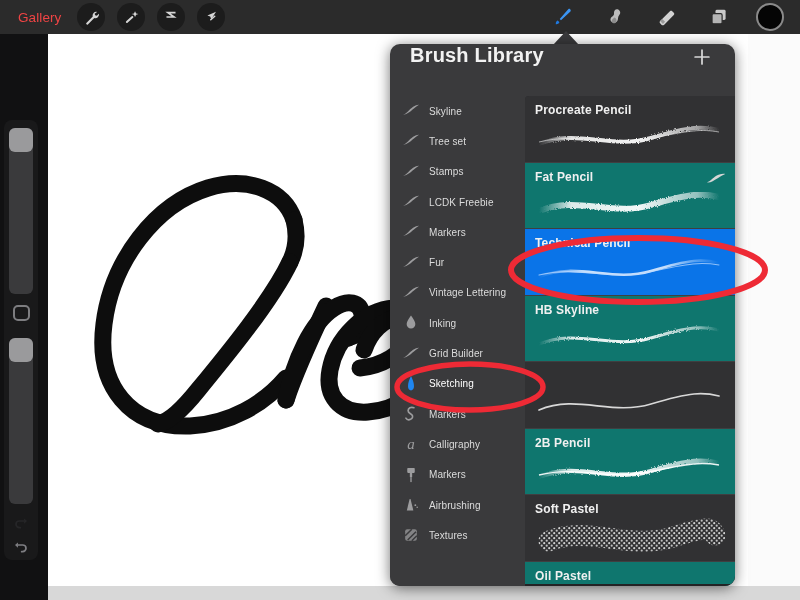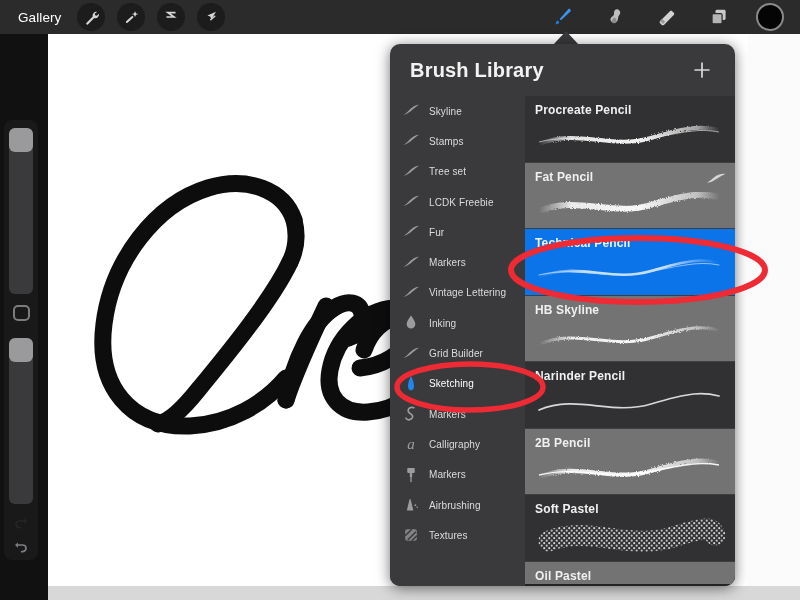--- a/index.html
+++ b/index.html
@@ -13,21 +13,21 @@
 
   
   #topbar{
     position:absolute; left:0; top:0; width:800px; height:34px;
     background:#2b2b2b;
     display:flex; align-items:center;
     z-index:30;
   }
   #topbar-left{ display:flex; align-items:center; padding-left:14px; gap:12px; }
   #gallery-btn{
-    color:#ffffff; font-size:13.5px; letter-spacing:.1px;
+    color:#ef4444; font-size:13.5px; letter-spacing:.1px;
     padding:2px 4px; cursor:pointer; white-space:nowrap;
   }
   .tool-circle{
     width:28px; height:28px; border-radius:50%;
     background:#1c1c1c;
     display:flex; align-items:center; justify-content:center;
     cursor:pointer; flex:0 0 auto;
   }
   .tool-circle svg{ display:block; }
 
@@ -102,21 +102,21 @@
   }
   #brush-panel{
     position:absolute; left:390px; top:44px;
     width:345px; height:542px;
     background:#3a3a3c;
     border-radius:10px 10px 10px 10px;
     overflow:hidden; z-index:40;
     box-shadow:0 2px 14px rgba(0,0,0,.55);
   }
   #panel-header{
-    height:52px; display:flex; align-items:center;
+    height:52px; display:flex; align-items:flex-start;
     padding:0 20px 0 20px;
   }
   #panel-title{
     color:#f2f2f2; font-size:20px; font-weight:bold;
     letter-spacing:.2px;
   }
   #add-brush-btn{
     margin-left:auto; width:26px; height:26px; cursor:pointer;
     display:flex; align-items:center; justify-content:center;
   }
@@ -149,21 +149,21 @@
     width:210px; height:490px; background:#2b2b2d;
     border-radius:4px 0 0 0; overflow:hidden;
     flex:0 0 210px; position:relative;
   }
   .brush-row{
     position:relative; height:66.5px;
     border-bottom:1px solid #3f3f41;
     padding:7px 10px 0 10px; cursor:pointer;
     background:#313133;
   }
-  .brush-row.alt{ background:#737373; }
+  .brush-row.alt{ background:#0f766e; }
   .brush-row.selected{ background:#0a74e8; }
   .brush-name{
     color:#f0f0f0; font-size:12px; font-weight:bold;
     letter-spacing:.15px; position:relative; z-index:2;
   }
   .brush-stroke{
     position:absolute; left:8px; top:22px;
     width:192px; height:40px; z-index:1;
   }
   .recent-mark{
@@ -350,53 +350,53 @@
             </svg>
           </span>
           <span class="cat-label">Skyline</span>
         </div>
         <div class="cat-item">
           <span class="cat-icon">
             <svg width="20" height="20" viewBox="0 0 24 24">
               <path d="M2.5 16.5c4.5-1 7-6 12-9.5 3-2 6-3 7-2.5-1.5 1-3.5 2.5-6 4.5-4.5 3.5-7.5 7-13 7.5z" fill="#9c9c9e"></path>
             </svg>
           </span>
+          <span class="cat-label">Tree set</span>
+        </div>
+        <div class="cat-item">
+          <span class="cat-icon">
+            <svg width="20" height="20" viewBox="0 0 24 24">
+              <path d="M2.5 16.5c4.5-1 7-6 12-9.5 3-2 6-3 7-2.5-1.5 1-3.5 2.5-6 4.5-4.5 3.5-7.5 7-13 7.5z" fill="#9c9c9e"></path>
+            </svg>
+          </span>
           <span class="cat-label">Stamps</span>
         </div>
         <div class="cat-item">
           <span class="cat-icon">
             <svg width="20" height="20" viewBox="0 0 24 24">
               <path d="M2.5 16.5c4.5-1 7-6 12-9.5 3-2 6-3 7-2.5-1.5 1-3.5 2.5-6 4.5-4.5 3.5-7.5 7-13 7.5z" fill="#9c9c9e"></path>
             </svg>
           </span>
-          <span class="cat-label">Tree set</span>
-        </div>
-        <div class="cat-item">
-          <span class="cat-icon">
-            <svg width="20" height="20" viewBox="0 0 24 24">
-              <path d="M2.5 16.5c4.5-1 7-6 12-9.5 3-2 6-3 7-2.5-1.5 1-3.5 2.5-6 4.5-4.5 3.5-7.5 7-13 7.5z" fill="#9c9c9e"></path>
-            </svg>
-          </span>
           <span class="cat-label">LCDK Freebie</span>
         </div>
         <div class="cat-item">
           <span class="cat-icon">
             <svg width="20" height="20" viewBox="0 0 24 24">
               <path d="M2.5 16.5c4.5-1 7-6 12-9.5 3-2 6-3 7-2.5-1.5 1-3.5 2.5-6 4.5-4.5 3.5-7.5 7-13 7.5z" fill="#9c9c9e"></path>
             </svg>
           </span>
+          <span class="cat-label">Markers</span>
+        </div>
+        <div class="cat-item">
+          <span class="cat-icon">
+            <svg width="20" height="20" viewBox="0 0 24 24">
+              <path d="M2.5 16.5c4.5-1 7-6 12-9.5 3-2 6-3 7-2.5-1.5 1-3.5 2.5-6 4.5-4.5 3.5-7.5 7-13 7.5z" fill="#9c9c9e"></path>
+            </svg>
+          </span>
           <span class="cat-label">Fur</span>
-        </div>
-        <div class="cat-item">
-          <span class="cat-icon">
-            <svg width="20" height="20" viewBox="0 0 24 24">
-              <path d="M2.5 16.5c4.5-1 7-6 12-9.5 3-2 6-3 7-2.5-1.5 1-3.5 2.5-6 4.5-4.5 3.5-7.5 7-13 7.5z" fill="#9c9c9e"></path>
-            </svg>
-          </span>
-          <span class="cat-label">Markers</span>
         </div>
         <div class="cat-item">
           <span class="cat-icon">
             <svg width="20" height="20" viewBox="0 0 24 24">
               <path d="M2.5 16.5c4.5-1 7-6 12-9.5 3-2 6-3 7-2.5-1.5 1-3.5 2.5-6 4.5-4.5 3.5-7.5 7-13 7.5z" fill="#9c9c9e"></path>
             </svg>
           </span>
           <span class="cat-label">Vintage Lettering</span>
         </div>
         <div class="cat-item">
@@ -493,21 +493,20 @@
              <path d="M6 24 C46 14, 74 30, 116 21 S168 11, 186 14" fill="none" stroke="#bcd9ff" stroke-width="1.1" opacity=".75" stroke-linecap="round"></path>
             </svg></div>
         </div>
         <div class="brush-row alt">
           <div class="brush-name">HB Skyline</div>
           <div class="brush-stroke"><svg viewBox="0 0 192 40" preserveAspectRatio="none">
               <path d="M6 26 C44 10, 78 32, 118 20 S170 8, 186 12" fill="none" stroke="url(#gradStroke)" stroke-width="3" stroke-linecap="round" filter="url(#grain)"></path>
             </svg></div>
         </div>
         <div class="brush-row">
-          <div class="brush-name">Narinder Pencil</div>
           <div class="brush-stroke"><svg viewBox="0 0 192 40" preserveAspectRatio="none">
               <path d="M6 26 C44 10, 78 32, 118 20 S170 8, 186 12" fill="none" stroke="#e2e2e2" stroke-width="1.7" stroke-linecap="round" opacity=".95"></path>
             </svg></div>
         </div>
         <div class="brush-row alt">
           <div class="brush-name">2B Pencil</div>
           <div class="brush-stroke"><svg viewBox="0 0 192 40" preserveAspectRatio="none">
               <path d="M6 26 C44 10, 78 32, 118 20 S170 8, 186 12" fill="none" stroke="url(#gradStroke)" stroke-width="4.4" stroke-linecap="round" filter="url(#grain)"></path>
              <path d="M6 24 C46 14, 74 30, 116 21 S168 11, 186 14" fill="none" stroke="#ffffff" stroke-width="1.4" opacity=".9"></path>
             </svg></div>

